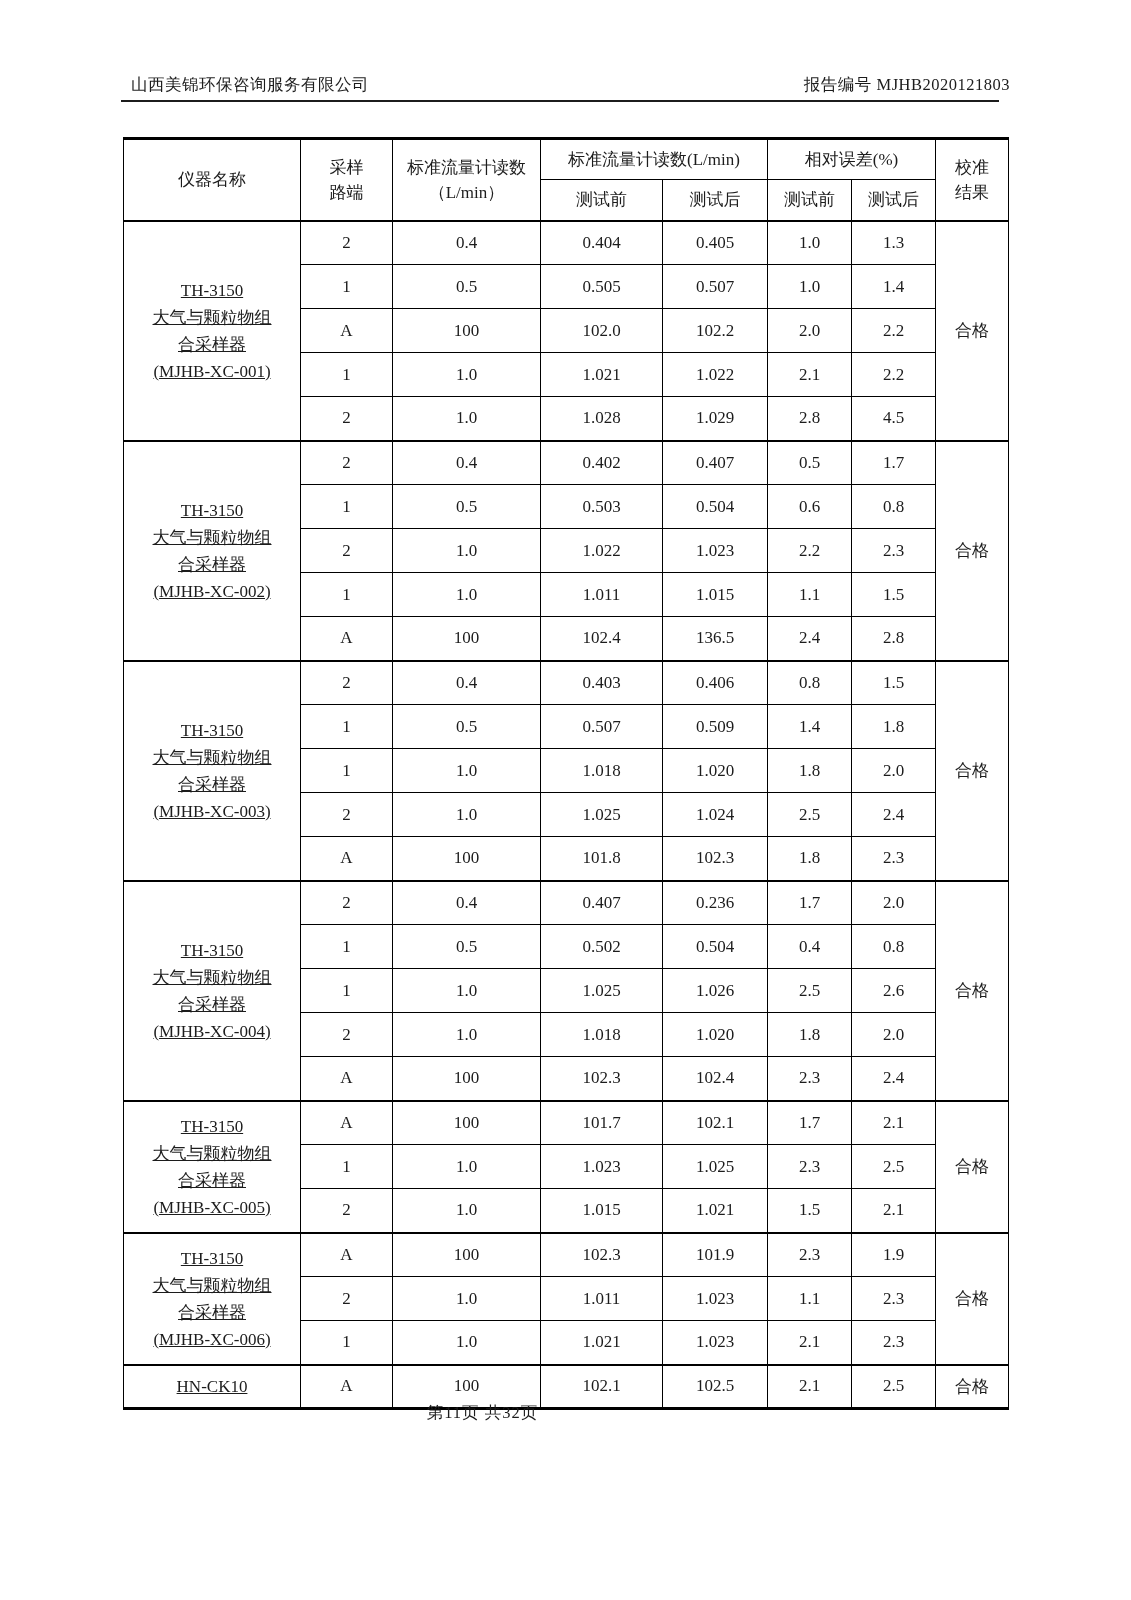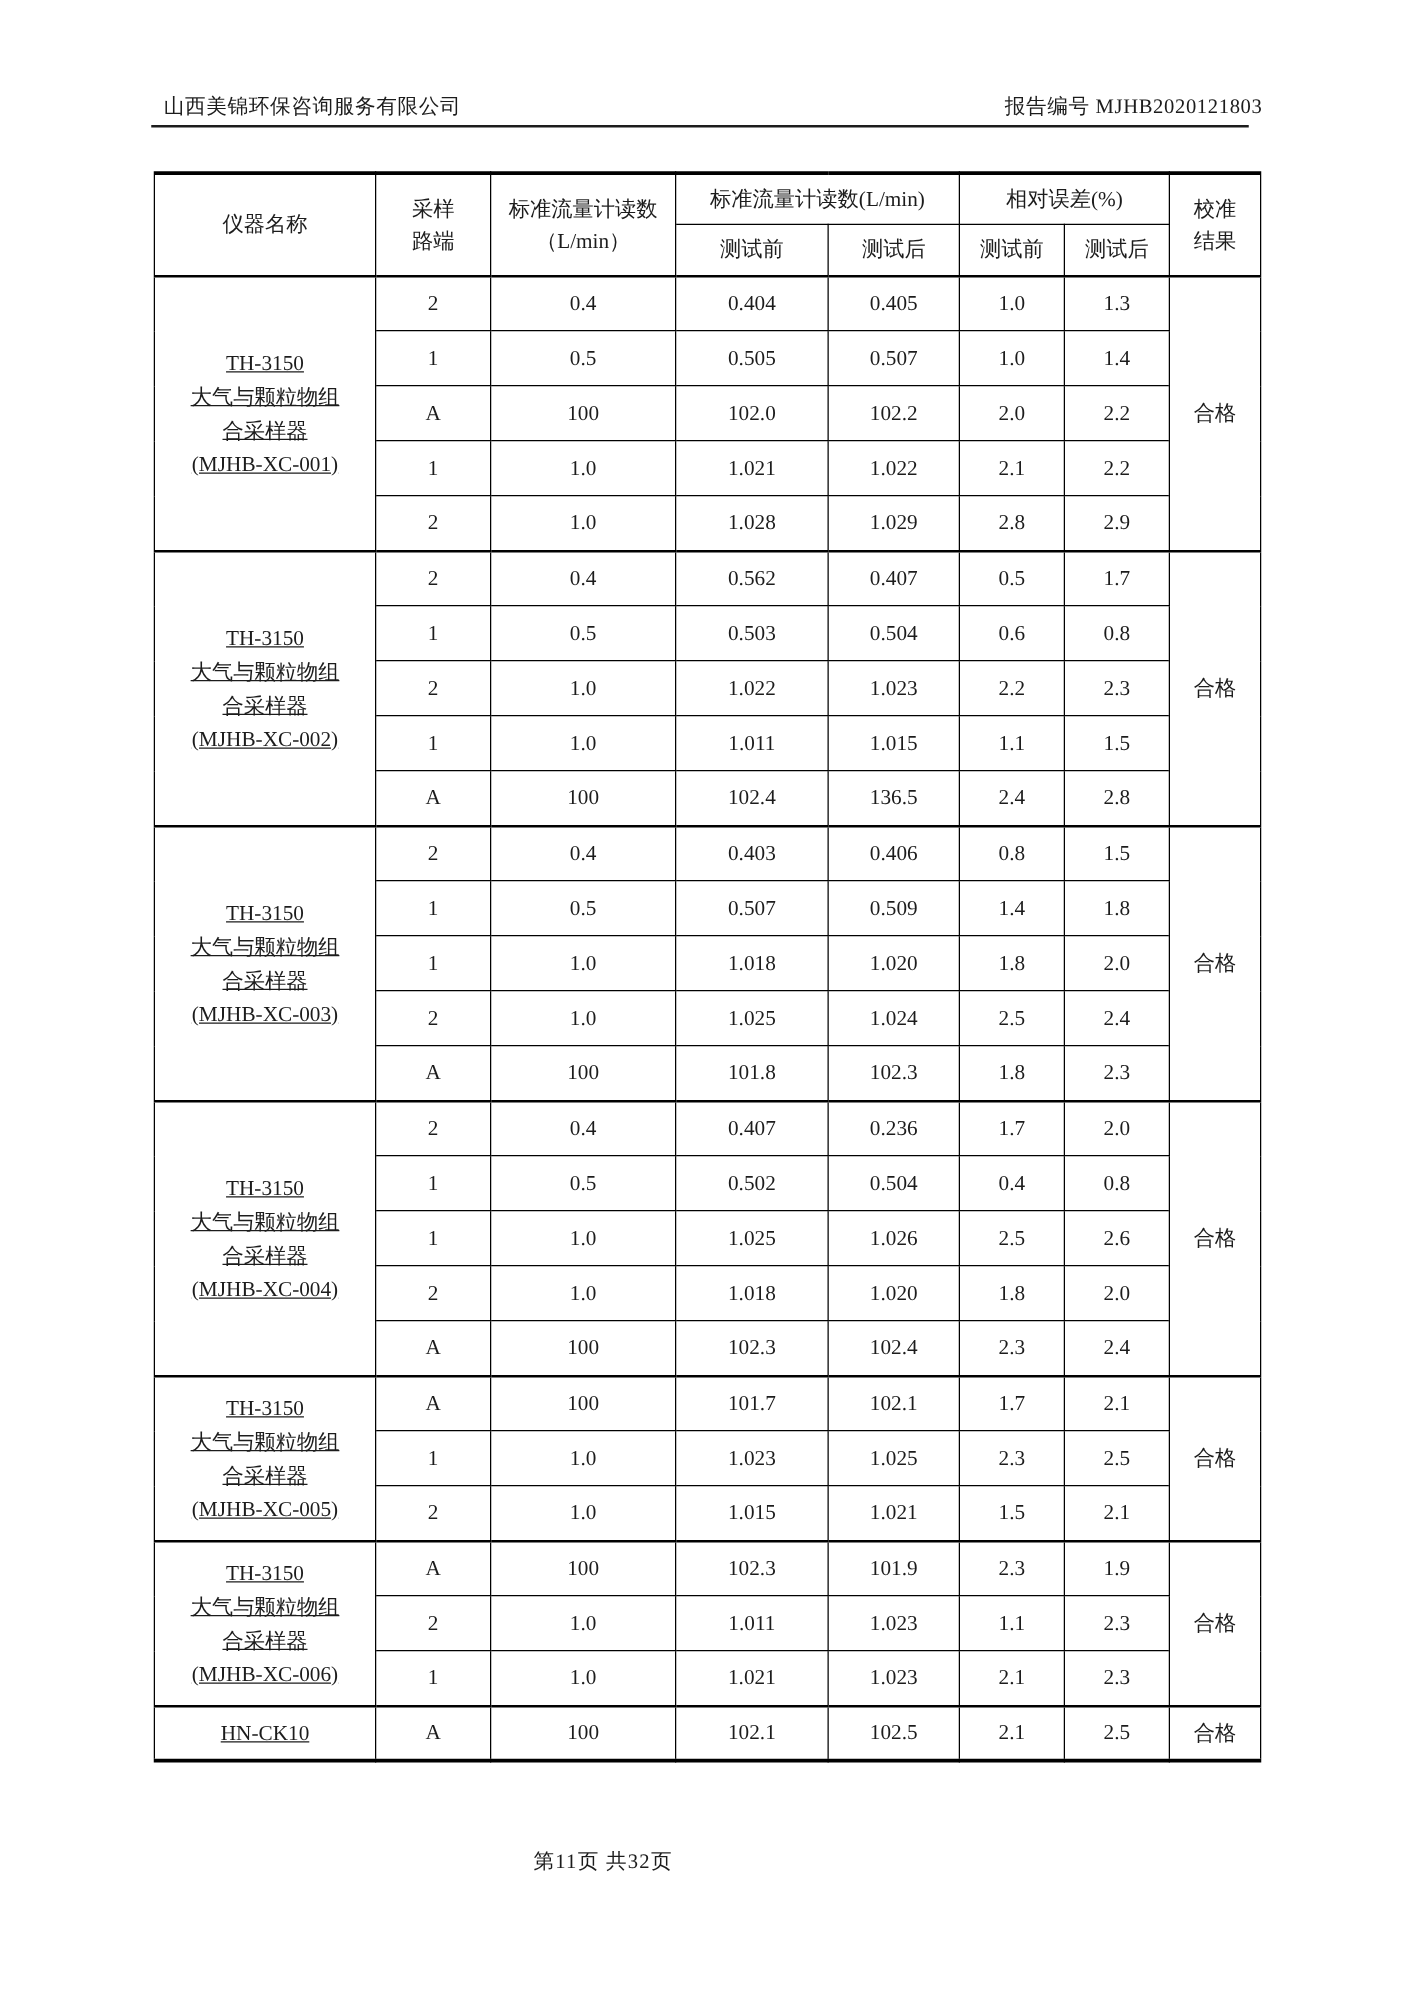--- a/index.html
+++ b/index.html
@@ -53,21 +53,21 @@
     overflow: hidden;
   }
   .cal-table thead tr { height: 41px; }
   .cal-table tbody tr { height: 44px; }
   .pre-line { white-space: pre-line; line-height: 25px; }
   .name-cell { white-space: pre-line; line-height: 27px; font-size: 17px; text-decoration: underline; }
   .cal-table tbody tr.group-start td { border-top: 2px solid #000; }
   
   .doc-footer {
     position: absolute;
-    left: 0; top: 1478px; width: 965px;
+    left: 0; top: 1402px; width: 965px;
     text-align: center;
     font-size: 16.5px;
     letter-spacing: 1px;
   }
 </style>
 </head>
 <body>
 
 <div class="page">
 
@@ -144,30 +144,30 @@
           <td>1.022</td>
           <td>2.1</td>
           <td>2.2</td>
         </tr>
         <tr>
           <td>2</td>
           <td>1.0</td>
           <td>1.028</td>
           <td>1.029</td>
           <td>2.8</td>
-          <td>2.9</td>
+          <td>4.5</td>
         </tr>
         <tr class="group-start">
           <td rowspan="5" class="name-cell">TH-3150
 大气与颗粒物组
 合采样器
 (MJHB-XC-002)</td>
           <td>2</td>
           <td>0.4</td>
-          <td>0.562</td>
+          <td>0.402</td>
           <td>0.407</td>
           <td>0.5</td>
           <td>1.7</td>
           <td rowspan="5">合格</td>
         </tr>
         <tr>
           <td>1</td>
           <td>0.5</td>
           <td>0.503</td>
           <td>0.504</td>

